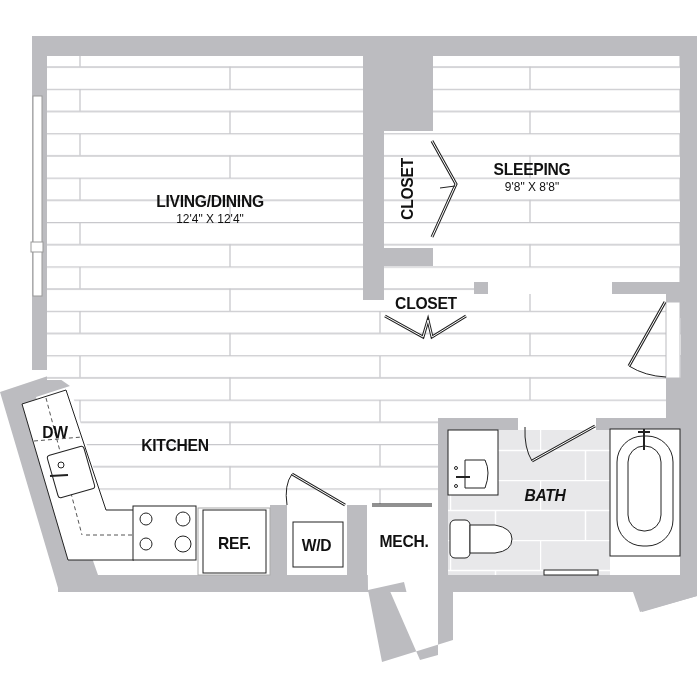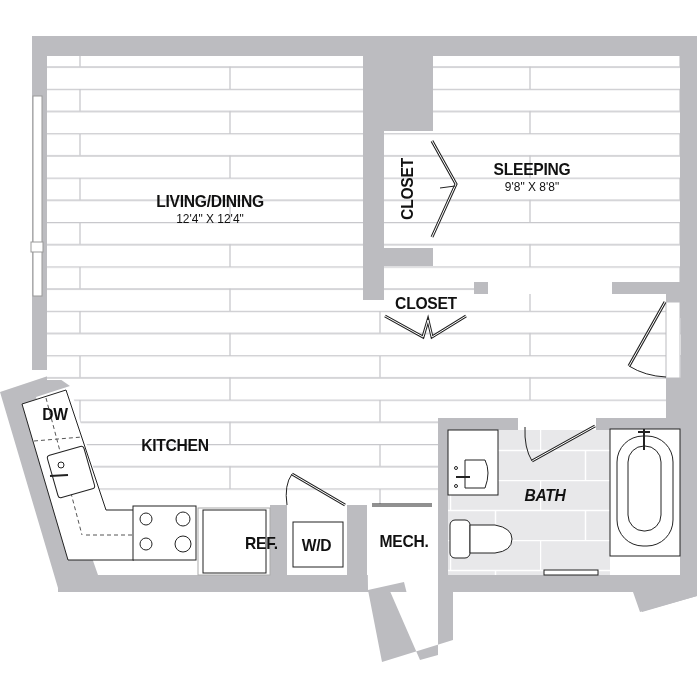--- a/index.html
+++ b/index.html
@@ -185,21 +185,21 @@
 <div class="lbl" style="left:120px; top:437px; width:110px;">
   <span class="name">KITCHEN</span>
 </div>
 <div class="lbl" style="left:510px; top:487px; width:70px;font-style:italic;">
   <span class="name">BATH</span>
 </div>
 <div class="lbl" style="left:366px; top:533px; width:76px;">
   <span class="name">MECH.</span>
 </div>
 
-<div class="lbl" style="left:32px; top:406px; width:46px;">
+<div class="lbl" style="left:32px; top:424px; width:46px;">
   <span class="name">DW</span>
 </div>
-<div class="lbl" style="left:203px; top:535px; width:63px;padding-left:27px;">
+<div class="lbl" style="left:203px; top:535px; width:63px;">
   <span class="name">REF.</span>
 </div>
 <div class="lbl" style="left:292px; top:537px; width:49px;">
   <span class="name">W/D</span>
 </div>
 
 </body></html>

